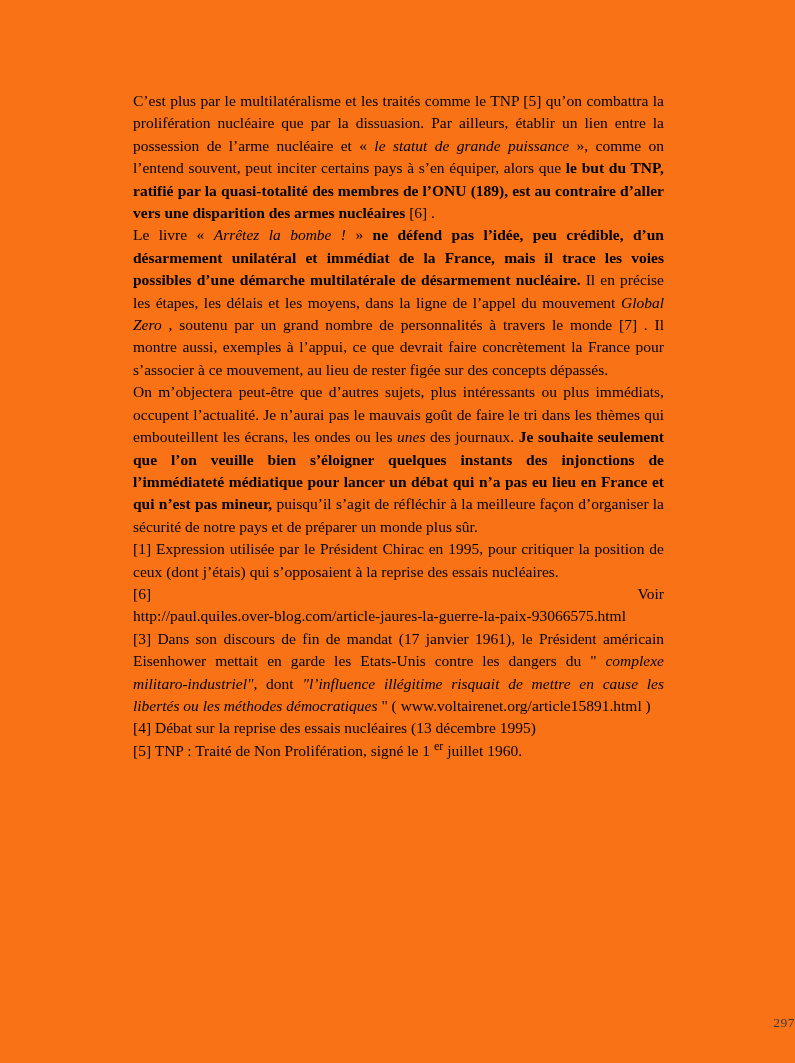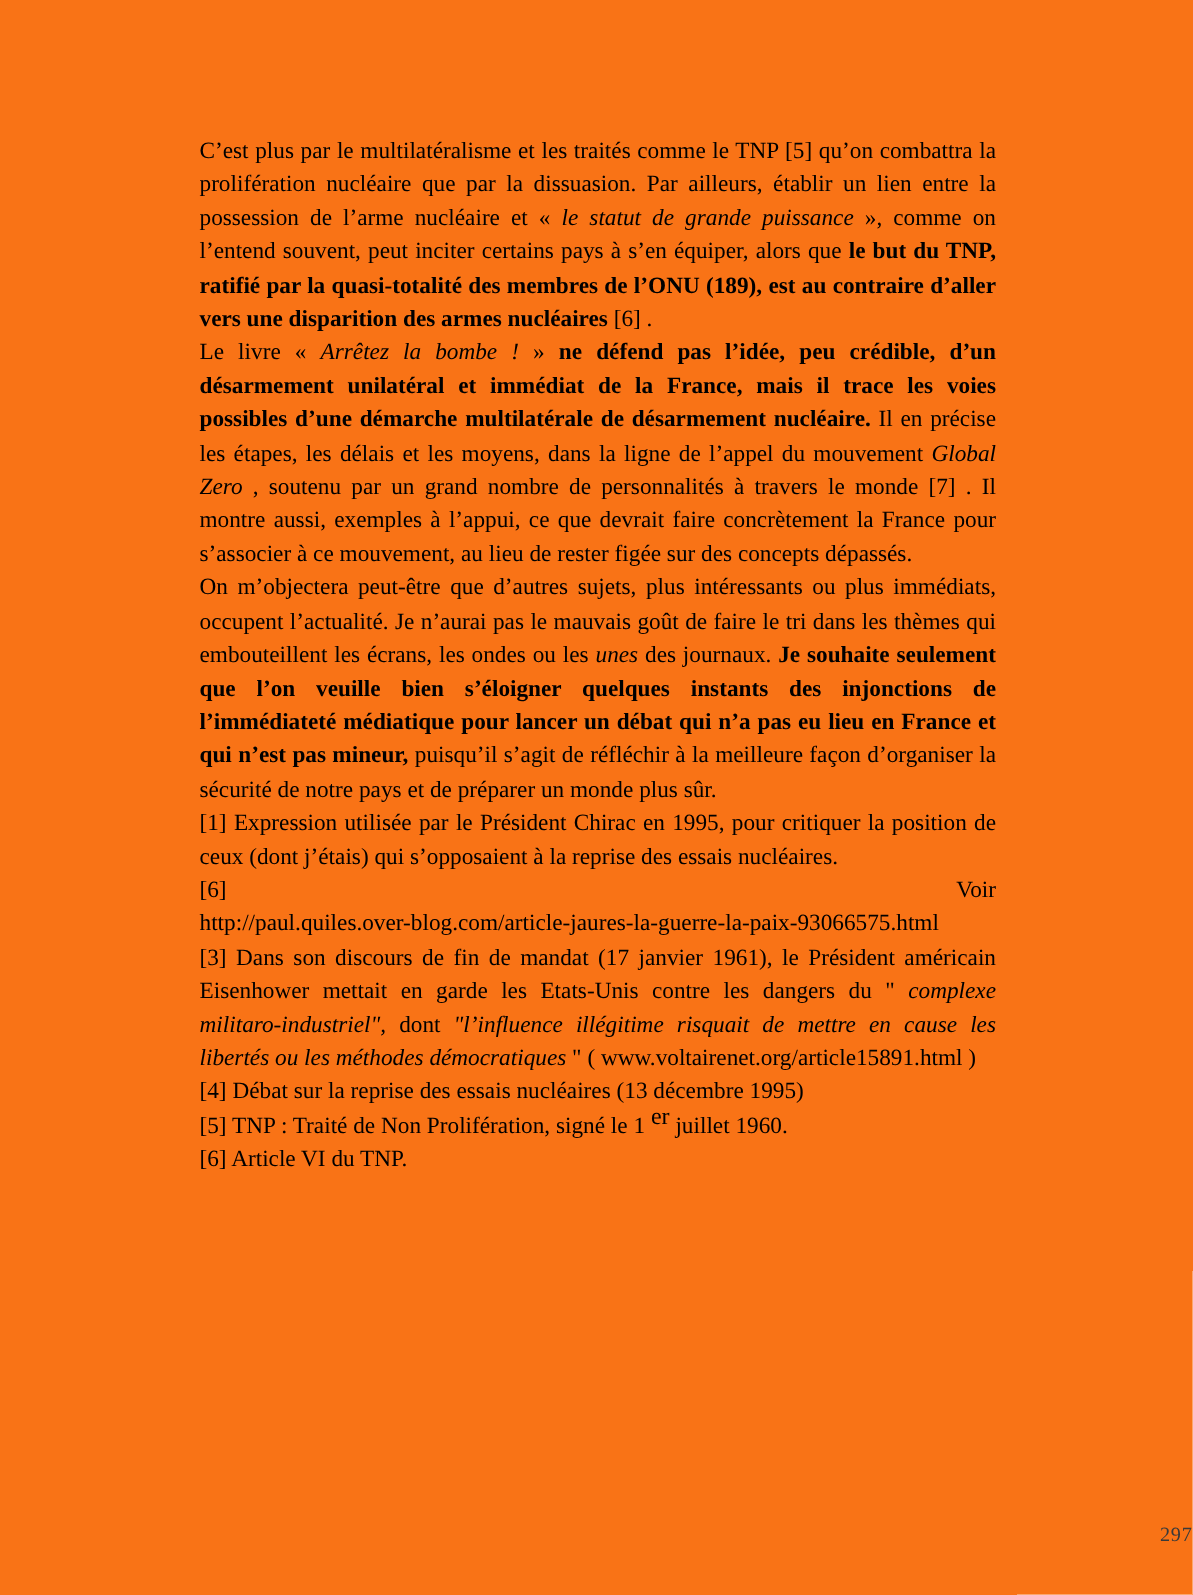--- a/index.html
+++ b/index.html
@@ -25,21 +25,21 @@
     font-size: 15.5px;
     line-height: 22.4px;
     text-align: justify;
     color: #000000;
   }
   .para { text-align: justify; }
   .run.b { font-weight: bold; }
   .run.i { font-style: italic; }
   .run.nw { white-space: nowrap; }
   sup.run {
-    font-size: 16px;
+    font-size: 12px;
     line-height: 0;
     vertical-align: super;
     margin-top: 48px;
   }
   .page-number {
     position: absolute;
     top: 1015px;
     left: 0;
     width: 795px;
     text-align: right;
@@ -54,16 +54,15 @@
 <div class="page">
   <div class="text-block" id="doc-body">
       <div class="para"><span class="run">C’est plus par le multilatéralisme et les traités comme le TNP [5] qu’on combattra la prolifération nucléaire que par la dissuasion. Par ailleurs, établir un lien entre la possession de l’arme nucléaire et « </span><span class="run i">le statut de grande puissance</span><span class="run"> », comme on l’entend souvent, peut inciter certains pays à s’en équiper, alors que </span><span class="run b">le but du TNP, ratifié par la quasi-totalité des membres de l’ONU (189), est au contraire d’aller vers une disparition des armes nucléaires</span><span class="run"> [6] .</span></div>
       <div class="para"><span class="run">Le livre « </span><span class="run i">Arrêtez la bombe !</span><span class="run"> » </span><span class="run b">ne défend pas l’idée, peu crédible, d’un désarmement unilatéral et immédiat de la France, mais il trace les voies possibles d’une démarche multilatérale de désarmement nucléaire.</span><span class="run"> Il en précise les étapes, les délais et les moyens, dans la ligne de l’appel du mouvement </span><span class="run i">Global Zero</span><span class="run"> , soutenu par un grand nombre de personnalités à travers le monde [7] . Il montre aussi, exemples à l’appui, ce que devrait faire concrètement la France pour s’associer à ce mouvement, au lieu de rester figée sur des concepts dépassés.</span></div>
       <div class="para"><span class="run">On m’objectera peut-être que d’autres sujets, plus intéressants ou plus immédiats, occupent l’actualité. Je n’aurai pas le mauvais goût de faire le tri dans les thèmes qui embouteillent les écrans, les ondes ou les </span><span class="run i">unes</span><span class="run"> des journaux. </span><span class="run b">Je souhaite seulement que l’on veuille bien s’éloigner quelques instants des injonctions de l’immédiateté médiatique pour lancer un débat qui n’a pas eu lieu en France et qui n’est pas mineur,</span><span class="run"> puisqu’il s’agit de réfléchir à la meilleure façon d’organiser la sécurité de notre pays et de préparer un monde plus sûr.</span></div>
       <div class="para"><span class="run">[1] Expression utilisée par le Président Chirac en 1995, pour critiquer la position de ceux (dont j’étais) qui s’opposaient à la reprise des essais nucléaires.</span></div>
       <div class="para"><span class="run">[6] Voir </span><span class="run nw">http://paul.quiles.over-blog.com/article-jaures-la-guerre-la-paix-93066575.html</span></div>
       <div class="para"><span class="run">[3] Dans son discours de fin de mandat (17 janvier 1961), le Président américain Eisenhower mettait en garde les Etats-Unis contre les dangers du " </span><span class="run i">complexe militaro-industriel",</span><span class="run"> dont </span><span class="run i">"l’influence illégitime risquait de mettre en cause les libertés ou les méthodes démocratiques</span><span class="run"> " ( </span><span class="run nw">www.voltairenet.org/article15891.html</span><span class="run"> )</span></div>
       <div class="para"><span class="run">[4] Débat sur la reprise des essais nucléaires (13 décembre 1995)</span></div>
       <div class="para"><span class="run">[5] TNP : Traité de Non Prolifération, signé le 1 </span><sup class="run">er</sup><span class="run"> juillet 1960.</span></div>
-      <div class="para"><span class="run">[6] Article VI du TNP.</span></div>
     </div>
   <div class="page-number">297</div>
 </div>
 
 </body></html>

